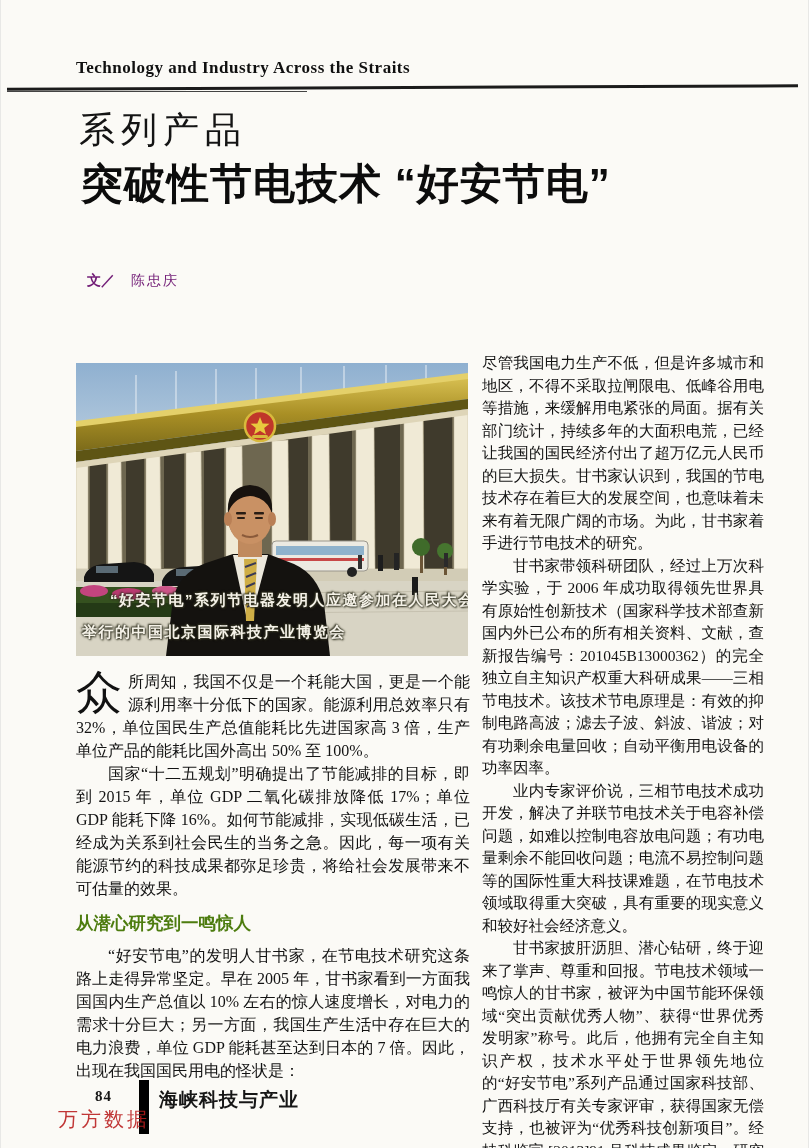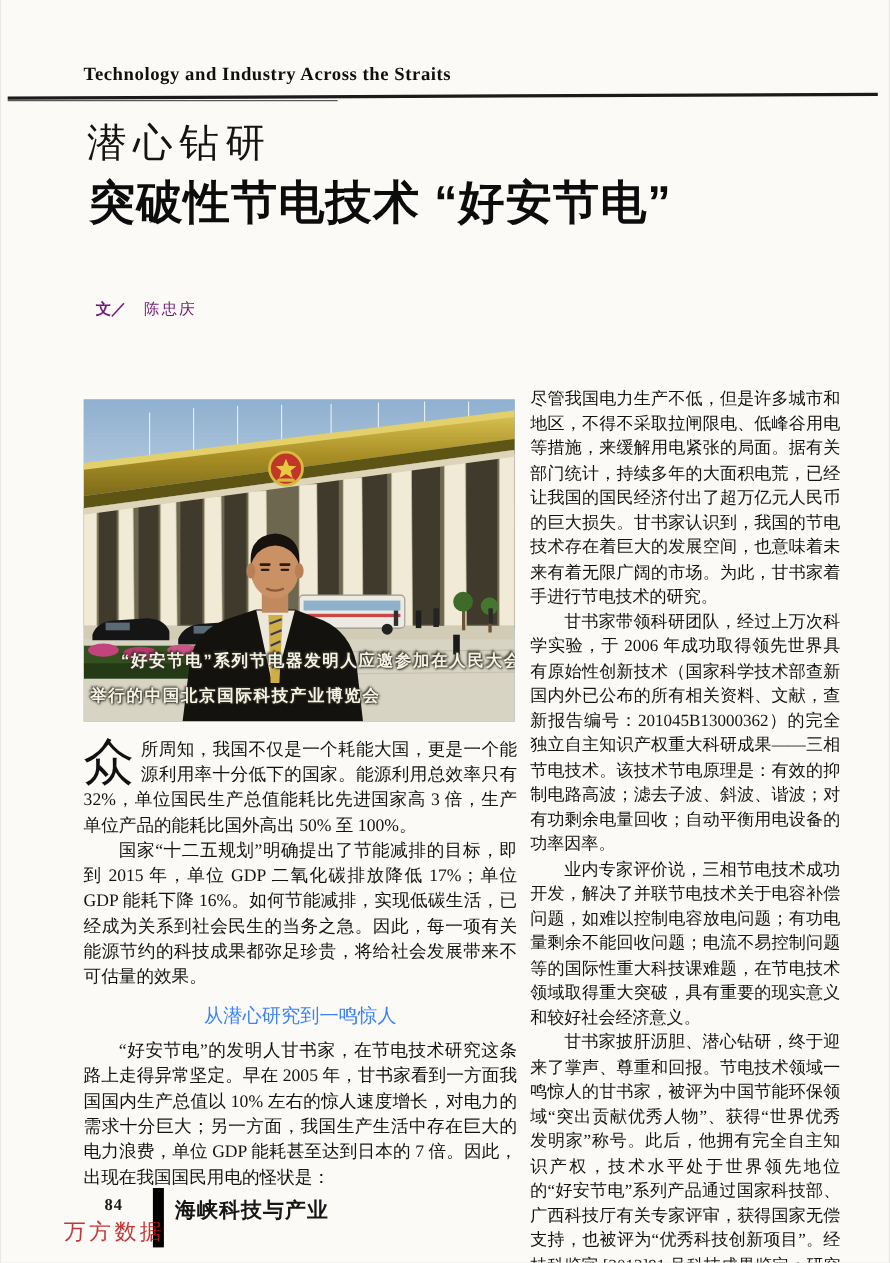--- a/index.html
+++ b/index.html
@@ -52,42 +52,42 @@
   .col{position:absolute;text-align:justify;color:#131313;}
   .col p{margin:0;}
   .col-left{left:75px;top:670px;width:394px;font-size:16px;line-height:23px;}
   .col-right{left:481px;top:352px;width:282px;font-size:15.5px;line-height:22.5px;}
   .indent{text-indent:2em;}
   .dropcap{
     float:left;font-size:46px;line-height:42px;padding:2px 6px 0 0;
     font-family:"Liberation Serif",serif;color:#111;
   }
   .subhead{
-    font-family:"Liberation Sans","DejaVu Sans",sans-serif;font-weight:400;
-    font-size:17.5px;margin:12px 0 9px 0 !important;text-align:center;color:#3b82f6;
+    font-family:"Liberation Sans","DejaVu Sans",sans-serif;font-weight:700;
+    font-size:17.5px;margin:12px 0 9px 0 !important;text-align:left;color:#4d7c0f;
   }
 
   .footer-pageno{position:absolute;left:94px;top:1088px;font-weight:700;font-size:15px;
     font-family:"Liberation Serif",serif;letter-spacing:1px;}
   .footer-bar{position:absolute;left:138px;top:1080px;width:10px;height:54px;background:#000;}
   .footer-journal{position:absolute;left:158px;top:1087px;font-weight:700;font-size:19px;
     font-family:"Liberation Sans","DejaVu Sans",sans-serif;letter-spacing:1px;}
   .footer-watermark{position:absolute;left:57px;top:1106px;font-size:20px;color:#b91c1c;
     font-family:Liberation Sans, sans-serif;letter-spacing:3px;opacity:.88;z-index:5;}
 </style>
 </head>
 <body>
 
 <div class="page">
 
   <div class="header-en">Technology and Industry Across the Straits</div>
   <div class="header-rule"></div>
   <div class="header-rule-thin"></div>
 
-  <div class="kicker">潜心钻研</div>
+  <div class="kicker">系列产品</div>
   <div class="title">突破性节电技术 “好安节电”</div>
 
   <div class="byline">
     <span class="lbl">文／</span><span class="auth">陈忠庆</span>
   </div>
 
   <div class="photo">
     <svg width="392" height="293" viewBox="0 0 392 293">
       <defs>
         <linearGradient id="sky" x1="0" y1="0" x2="0" y2="1">

